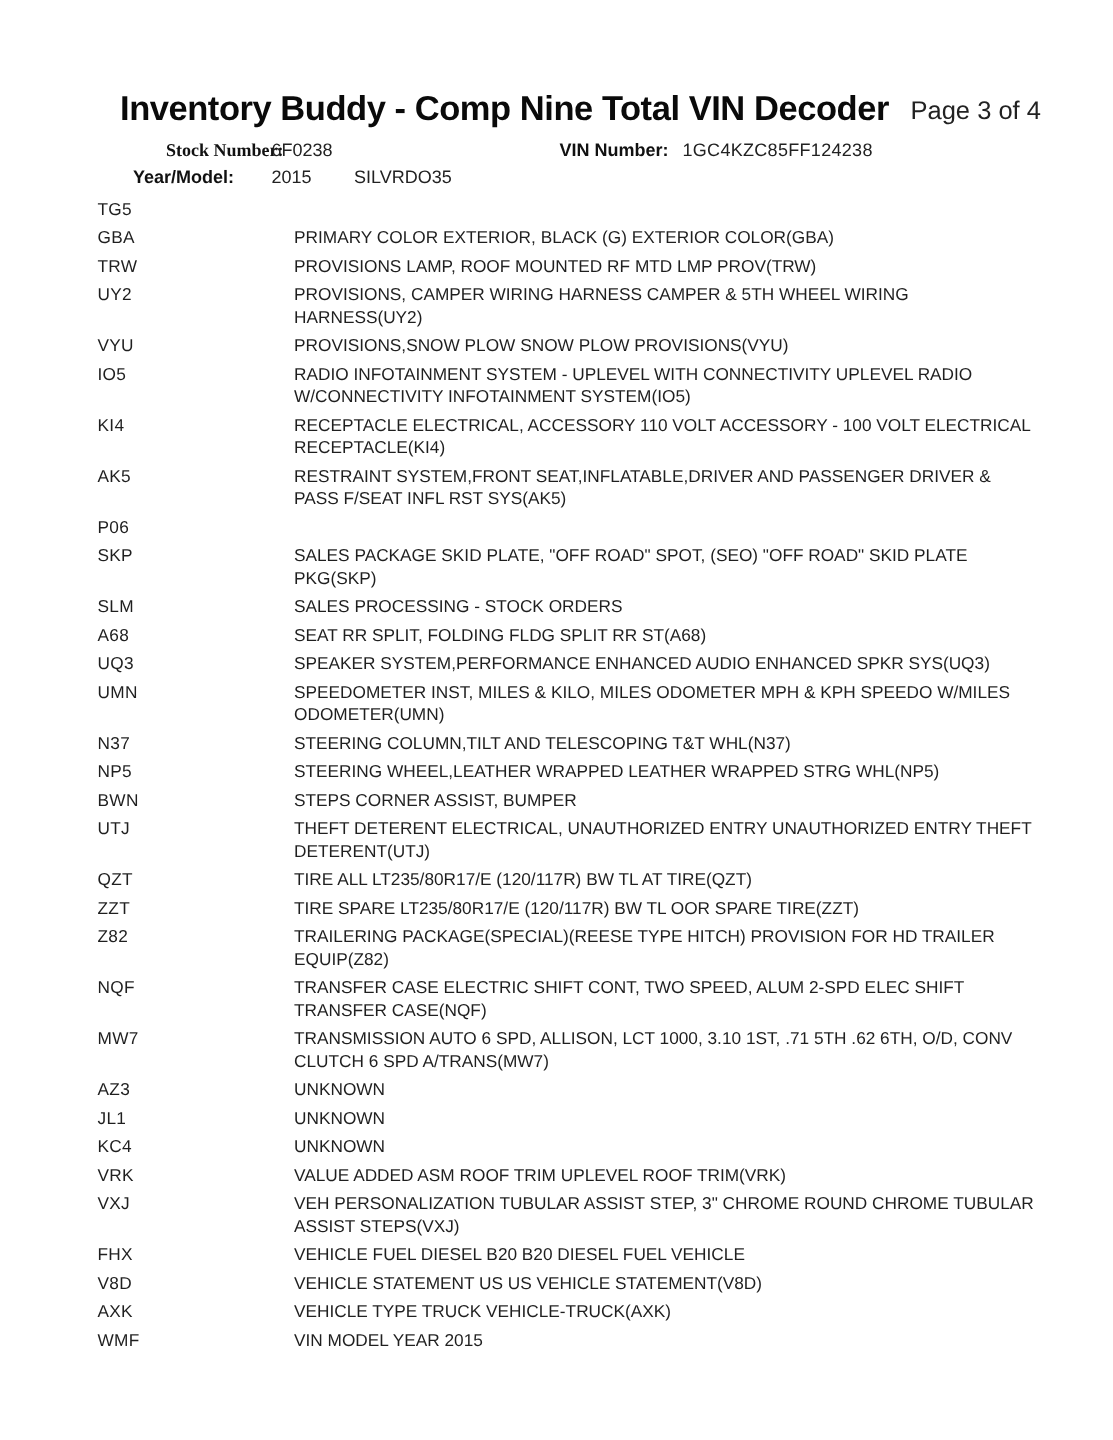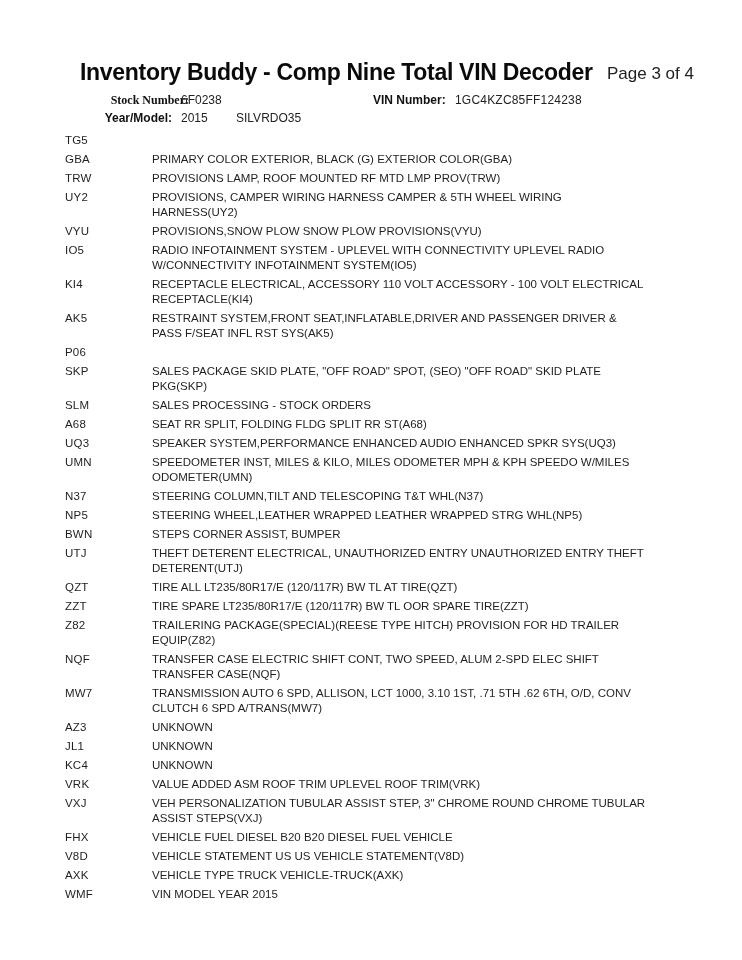--- a/index.html
+++ b/index.html
@@ -45,32 +45,33 @@
   .hdr-value {
     position: absolute;
     font-size: 12px;
     color: #222222;
     white-space: nowrap;
   }
   .lbl-stock   { left: 57px;  top: 93px;  width: 132px; font-family: Liberation Serif, serif; }
   .val-stock   { left: 181px; top: 93px; }
   .lbl-vin     { left: 373px; top: 93px;  width: auto; text-align: left; }
   .val-vin     { left: 455px; top: 93px;  letter-spacing: 0.2px; }
-  .lbl-year    { left: 40px;  top: 111px; width: 132px; }
+  .lbl-year    { left: 24px;  top: 111px; width: 132px; }
   .val-year    { left: 181px; top: 111px; }
   .val-model   { left: 236px; top: 111px; }
   .code-list {
     position: absolute;
     left: 65px;
     top: 133px;
     width: 640px;
   }
   .row {
     display: flex;
     margin-bottom: 4px;
+    gap: 44px;
   }
   .code {
     flex: 0 0 87px;
     width: 87px;
     font-size: 11.5px;
     line-height: 15px;
     color: #1f1f1f;
     letter-spacing: 0.2px;
   }
   .desc {

